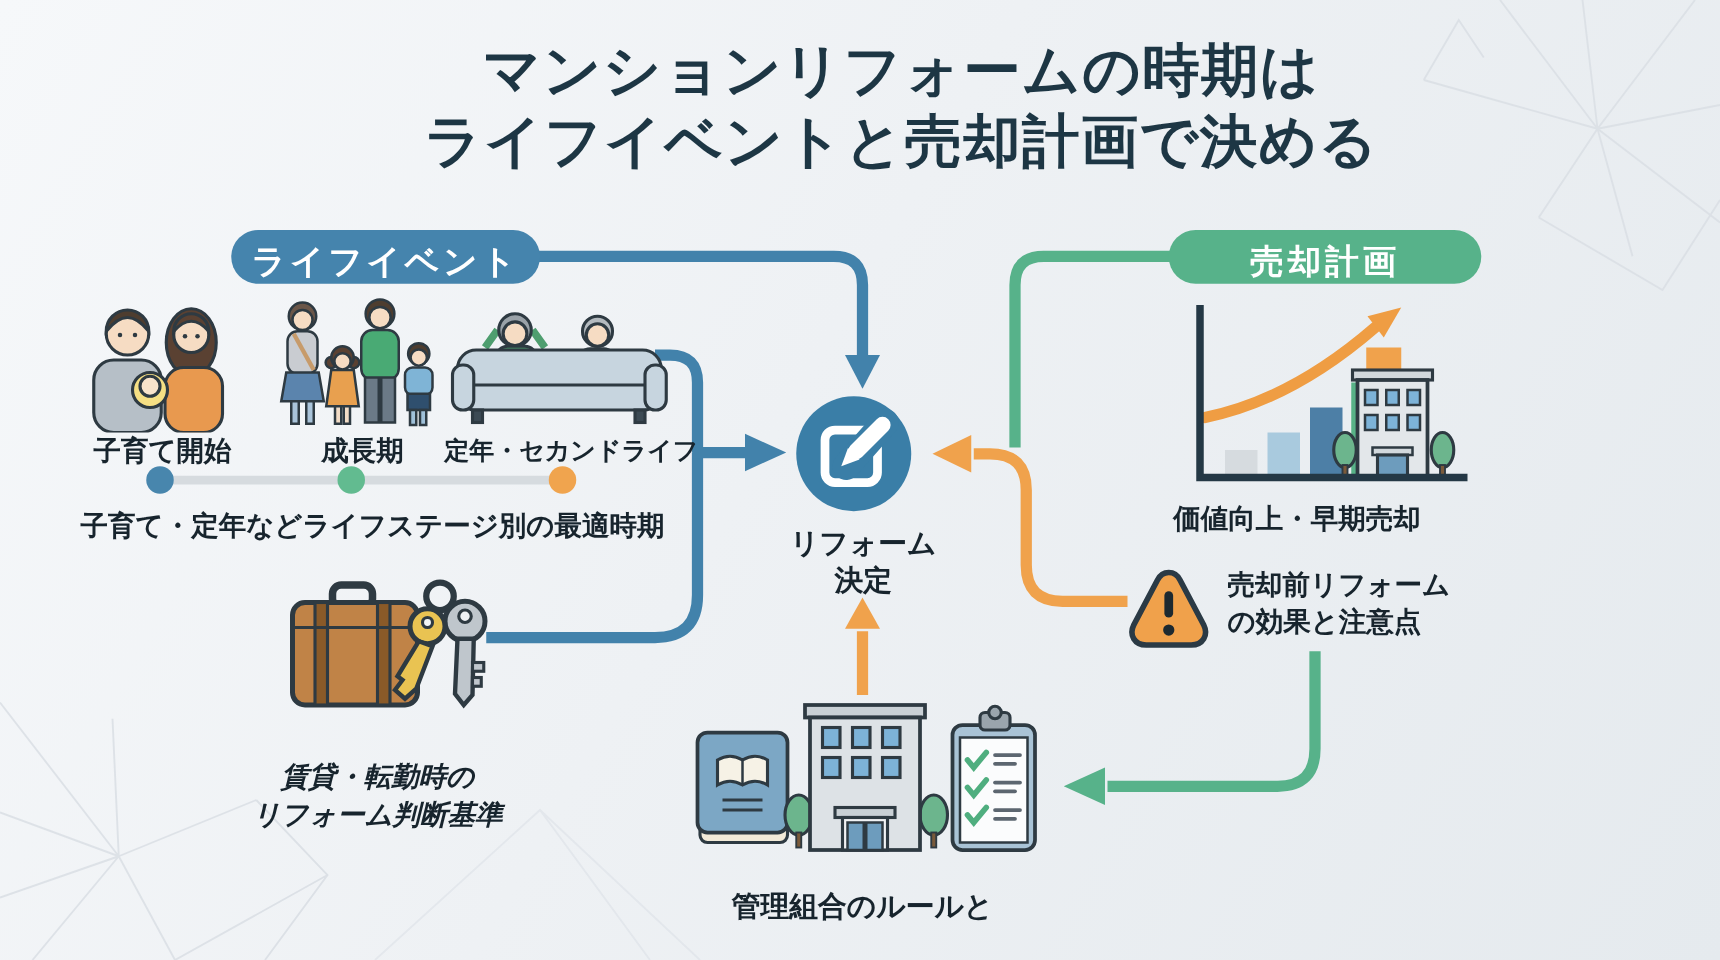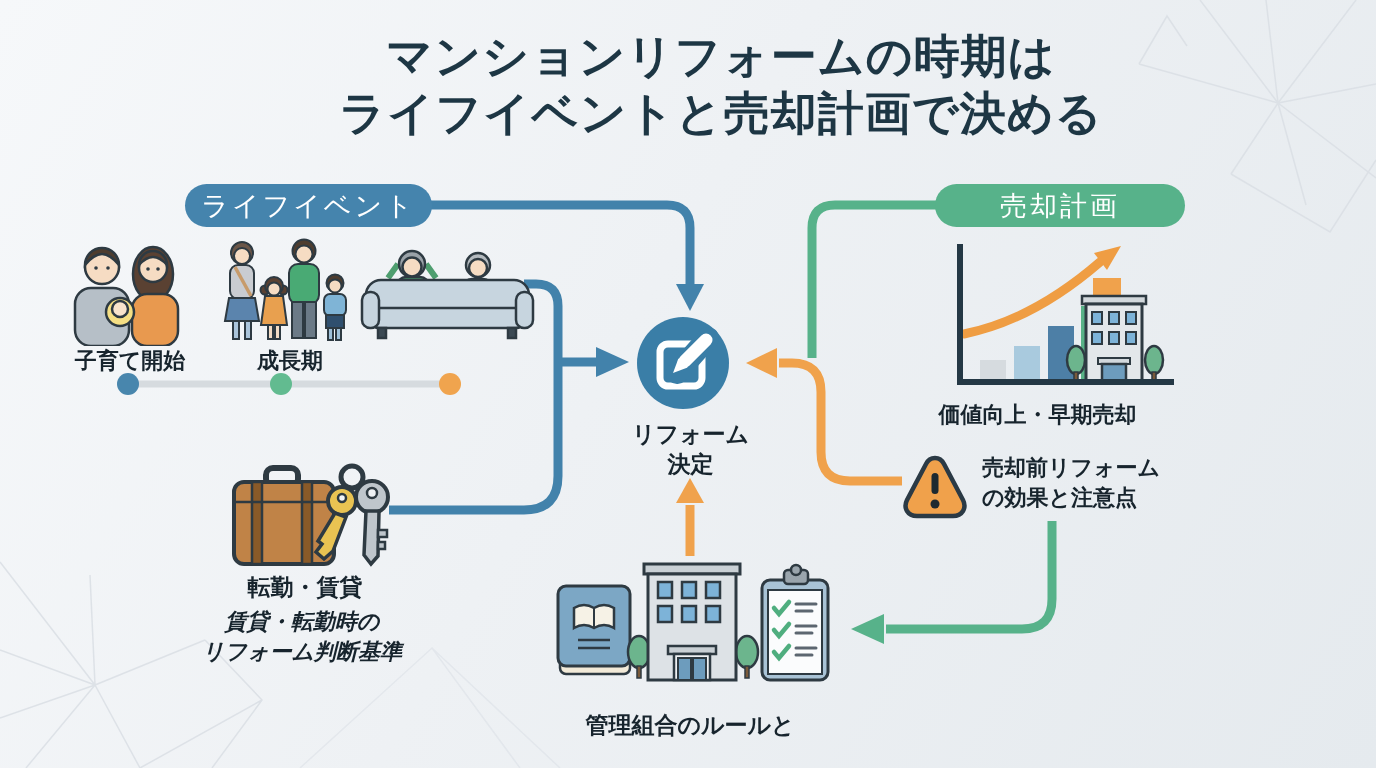--- a/index.html
+++ b/index.html
@@ -13,22 +13,22 @@
   #decor,#connectors{position:absolute;left:0;top:0;pointer-events:none;}
   #decor{z-index:0;}
   #connectors{z-index:2;}
   .illus{z-index:3;}
   .cap{z-index:4;color:#17242d;font-weight:700;text-align:center;white-space:nowrap;}
   #title{
     z-index:4;top:28px;left:0;width:100%;text-align:center;
     font-size:46px;line-height:1.24;font-weight:800;color:#1d3644;letter-spacing:1px;padding-left:33px;
   }
   .badge{
-    z-index:4;height:43px;border-radius:22px;display:flex;align-items:center;justify-content:center;
-    color:#ffffff;font-size:27px;font-weight:400;letter-spacing:3px;
+    z-index:4;height:43px;border-radius:22px;display:flex;align-items:flex-end;justify-content:center;
+    color:#ffffff;font-size:27px;font-weight:700;letter-spacing:3px;
   }
   #badge-life{left:185px;top:184px;width:247px;background:#4584ad;}
   #badge-sale{left:935px;top:184px;width:250px;background:#57b28a;}
   .cap22{font-size:22px;}
   .cap23{font-size:23px;}
   .lh{line-height:1.36;}
 </style>
 </head>
 <body>
 
@@ -146,40 +146,41 @@
       <rect x="10" y="66" width="155" height="20" rx="9" fill="#c7d5df"></rect>
       <rect x="2" y="50" width="17" height="36" rx="8" fill="#c7d5df"></rect>
       <rect x="156" y="50" width="17" height="36" rx="8" fill="#c7d5df"></rect>
       <rect x="18" y="86" width="8" height="10" fill="#3c4a54"></rect>
       <rect x="148" y="86" width="8" height="10" fill="#3c4a54"></rect>
     </g>
   </svg>
 
   <div class="abs cap" style="left:215px;top:346px;width:150px;font-size:22px;">成長期</div>
   <div class="abs cap" style="left:40px;top:346px;width:180px;font-size:22px;">子育て開始</div>
+  <div class="abs cap" style="left:352px;top:347px;width:210px;font-size:20px;">定年・セカンドライフ</div>
+  <div class="abs cap cap22" style="left:38px;top:406px;width:520px;">子育て・定年などライフステージ別の最適時期</div>
 
   <svg class="abs illus" style="left:228px;top:460px;" width="165" height="110" viewBox="0 0 165 110">
     <g stroke="#2e3a42">
       <rect x="38" y="8" width="32" height="18" rx="7" fill="none" stroke-width="6"></rect>
       <rect x="6" y="22" width="100" height="82" rx="10" fill="#c08347" stroke-width="4"></rect>
       <rect x="24" y="22" width="10" height="82" fill="#8a5a28" stroke-width="2.5"></rect>
       <rect x="74" y="22" width="10" height="82" fill="#8a5a28" stroke-width="2.5"></rect>
       <line x1="6" y1="42" x2="106" y2="42" stroke-width="2.5"></line>
       <circle cx="124" cy="17" r="11" fill="none" stroke-width="5"></circle>
       <circle cx="144" cy="37" r="16" fill="#bfc6cc" stroke-width="4"></circle>
       <path d="M138 51 L151 51 L150 96 L143 104 L136 95 Z" fill="#bfc6cc" stroke-width="3.5"></path>
       <rect x="150" y="70" width="9" height="7" fill="#bfc6cc" stroke-width="2.5"></rect>
       <rect x="150" y="82" width="7" height="7" fill="#bfc6cc" stroke-width="2.5"></rect>
       <circle cx="144" cy="33" r="5" fill="#eef1f4" stroke-width="2.5"></circle>
       <circle cx="114" cy="41" r="14" fill="#e9c352" stroke-width="4"></circle>
       <path d="M107 53 L118 57 L105 91 L96 99 L88 92 L94 84 L90 81 Z" fill="#e9c352" stroke-width="3.5"></path>
       <circle cx="114" cy="38" r="4" fill="#f2f5f7" stroke-width="2.5"></circle>
     </g>
   </svg>
-  <div class="abs cap cap23" style="left:225px;top:572px;width:160px;">転勤・賃貸</div>
   <div class="abs cap cap22 lh" style="left:192px;top:607px;width:220px;font-style:italic;">
     <div>賃貸・転勤時の</div>
     <div>リフォーム判断基準</div>
   </div>
 
   <svg class="abs illus" style="left:635px;top:315px;" width="96" height="96" viewBox="0 0 96 96">
     <circle cx="48" cy="48" r="46" fill="#3a7ea7"></circle>
     <rect x="25" y="29" width="42" height="42" rx="8" fill="none" stroke="#ffffff" stroke-width="7"></rect>
     <line x1="73" y1="23" x2="42" y2="58" stroke="#3a7ea7" stroke-width="22" stroke-linecap="round"></line>
     <line x1="71" y1="25" x2="50" y2="46" stroke="#ffffff" stroke-width="13" stroke-linecap="round"></line>

